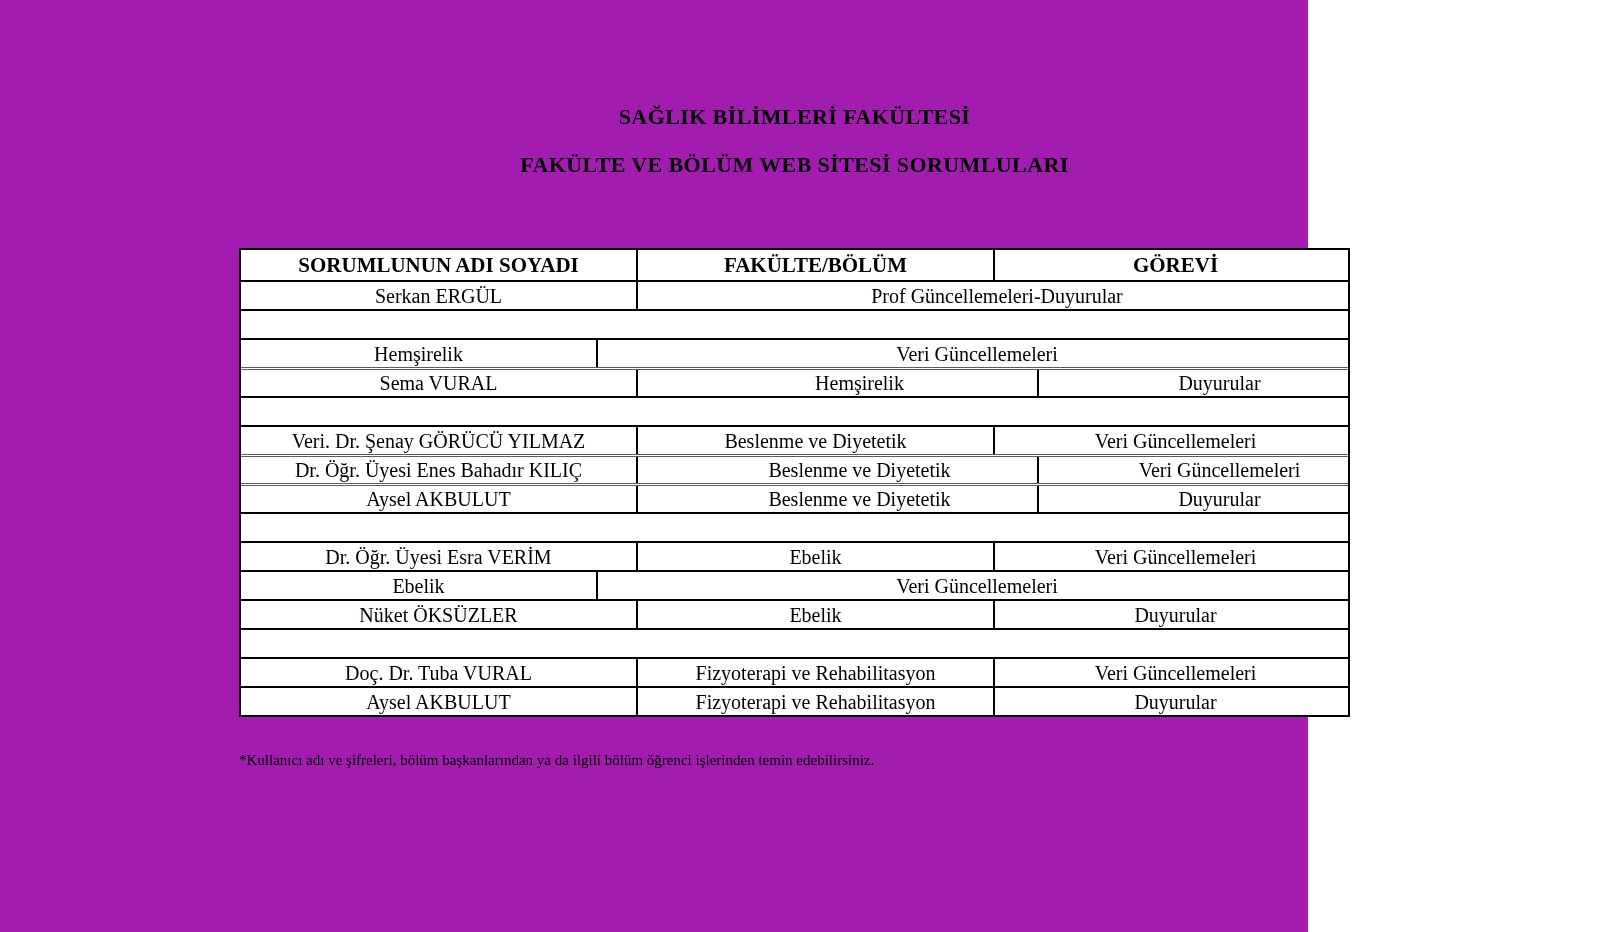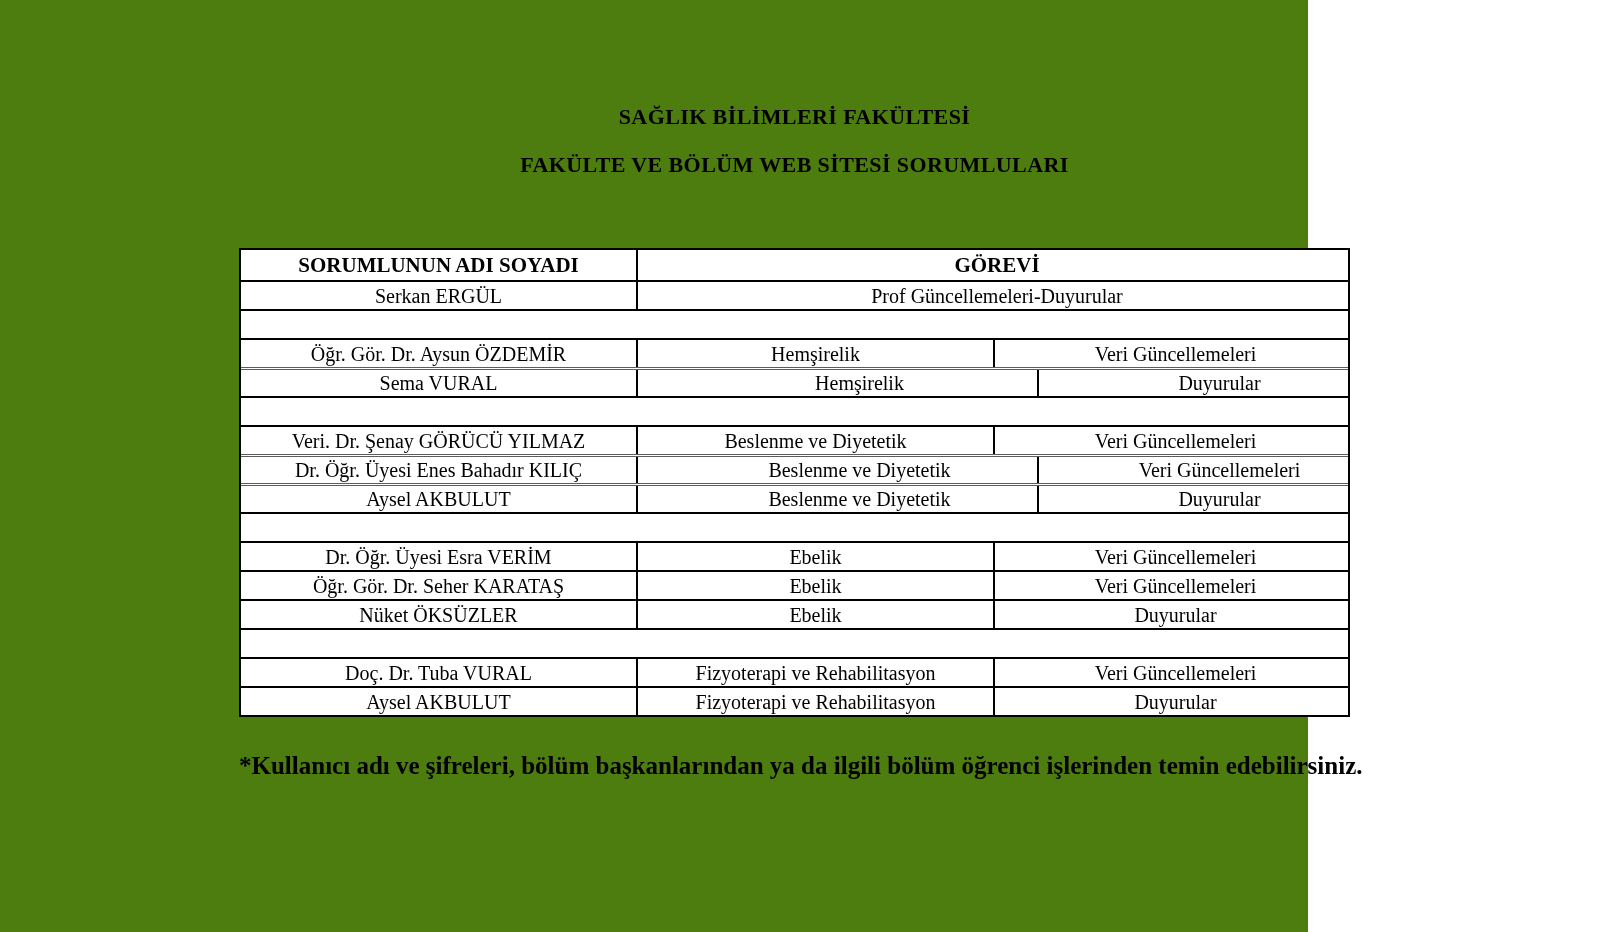--- a/index.html
+++ b/index.html
@@ -9,21 +9,21 @@
     width: 1600px;
     height: 932px;
     overflow: hidden;
     font-family: "Liberation Serif", "DejaVu Serif", serif;
     color: #000000;
   }
   .page {
     position: relative;
     width: 1308px;
     height: 932px;
-    background: #4d7c0f;
+    background: #a21caf;
   }
   .doc-title {
     position: absolute;
     left: 239px;
     width: 1111px;
     text-align: center;
     font-weight: bold;
     font-size: 22px;
     letter-spacing: 0.4px;
     white-space: nowrap;
@@ -74,48 +74,47 @@
   .header-row .cell { font-size: 21px; }
   .c1 { width: 397px; border-right: 2px solid #000000; }
   .c2 { width: 357px; border-right: 2px solid #000000; }
   .c3 { flex: 1; margin-left: 8px; }
 
   .footnote {
     position: absolute;
     left: 239px;
     top: 752px;
     width: 1111px;
-    text-align: center;
-    font-weight: bold;
-    font-size: 25px;
+    font-weight: normal;
+    font-size: 15px;
     white-space: nowrap;
   }
 </style>
 </head>
 <body>
 
 <div class="page">
 
   <div class="doc-title line1">SAĞLIK BİLİMLERİ FAKÜLTESİ</div>
 
   <div class="doc-title line2">FAKÜLTE VE BÖLÜM WEB SİTESİ SORUMLULARI</div>
 
   <div class="resp-table">
     <div class="trow header-row">
       <div class="cell c1">SORUMLUNUN ADI SOYADI</div>
+      <div class="cell c2">FAKÜLTE/BÖLÜM</div>
       <div class="cell c3">GÖREVİ</div>
     </div>
     <div id="table-body">
         <div class="trow data-row sep-solid">
     <div class="cell c1">Serkan ERGÜL</div>
     <div class="cell c3">Prof Güncellemeleri-Duyurular</div>
   </div>
         <div class="trow spacer-row sep-solid"></div>
         <div class="trow data-row sep-solid">
-    <div class="cell c1">Öğr. Gör. Dr. Aysun ÖZDEMİR</div>
     <div class="cell c2">Hemşirelik</div>
     <div class="cell c3">Veri Güncellemeleri</div>
   </div>
         <div class="trow data-row sep-double">
     <div class="cell c1">Sema VURAL</div>
     <div class="cell c2">Hemşirelik</div>
     <div class="cell c3">Duyurular</div>
   </div>
         <div class="trow spacer-row sep-solid"></div>
         <div class="trow data-row sep-solid">
@@ -133,21 +132,20 @@
     <div class="cell c2">Beslenme ve Diyetetik</div>
     <div class="cell c3">Duyurular</div>
   </div>
         <div class="trow spacer-row sep-solid"></div>
         <div class="trow data-row sep-solid">
     <div class="cell c1">Dr. Öğr. Üyesi Esra VERİM</div>
     <div class="cell c2">Ebelik</div>
     <div class="cell c3">Veri Güncellemeleri</div>
   </div>
         <div class="trow data-row sep-solid">
-    <div class="cell c1">Öğr. Gör. Dr. Seher KARATAŞ</div>
     <div class="cell c2">Ebelik</div>
     <div class="cell c3">Veri Güncellemeleri</div>
   </div>
         <div class="trow data-row sep-solid">
     <div class="cell c1">Nüket ÖKSÜZLER</div>
     <div class="cell c2">Ebelik</div>
     <div class="cell c3">Duyurular</div>
   </div>
         <div class="trow spacer-row sep-solid"></div>
         <div class="trow data-row sep-solid">

